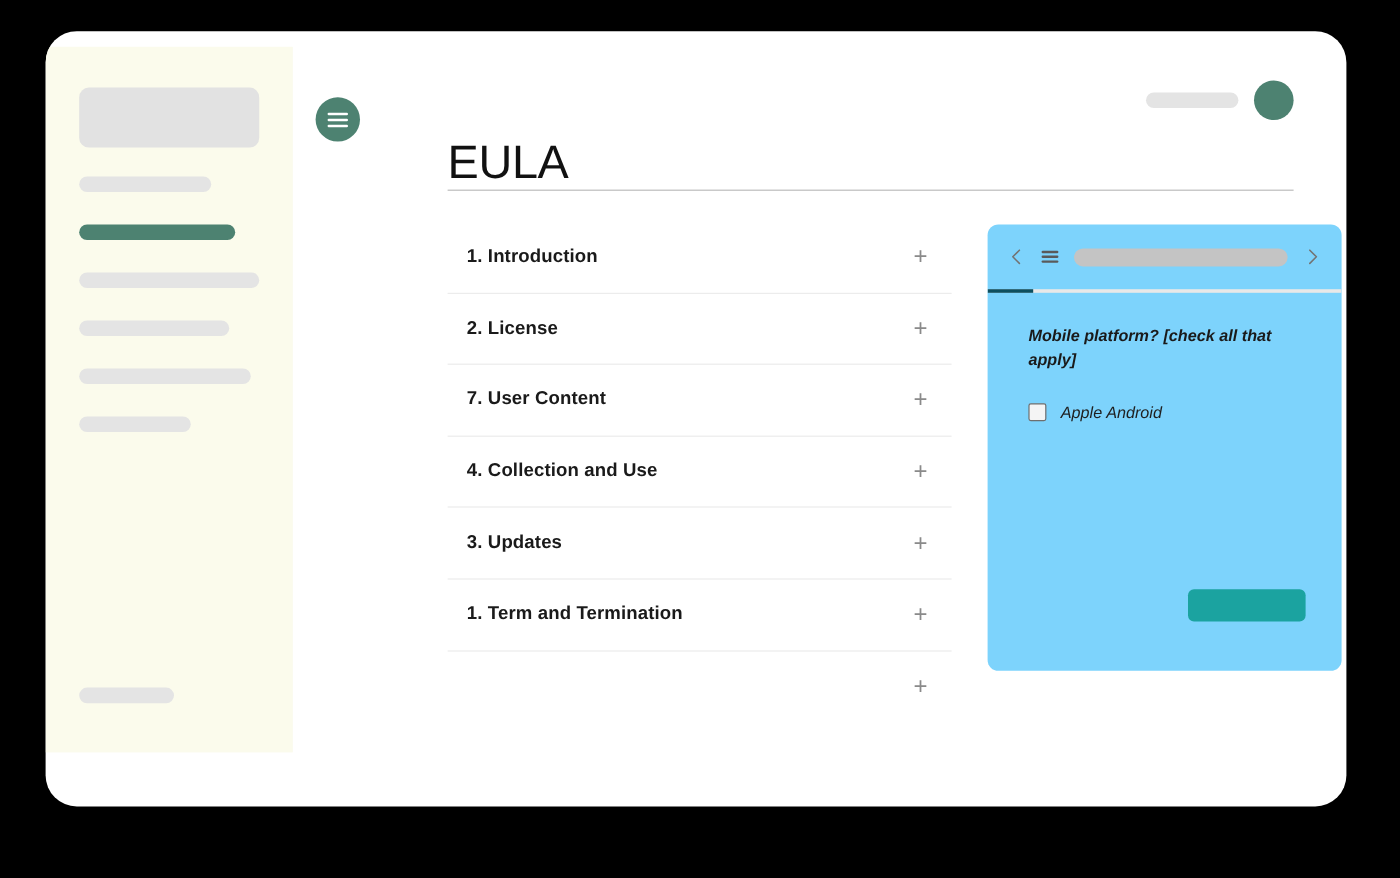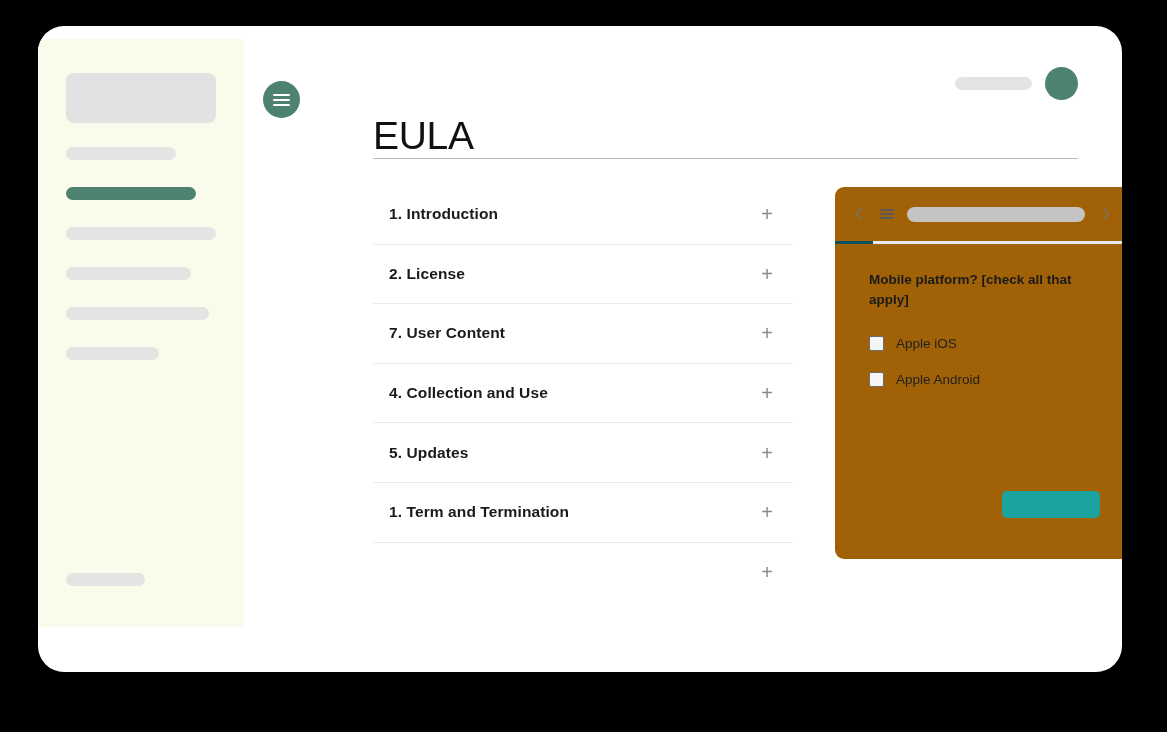--- a/index.html
+++ b/index.html
@@ -181,27 +181,28 @@
     font-size: 20px;
     color: #8a8a8a;
     line-height: 1;
     font-weight: 300;
     user-select: none;
   }
 
   
   #form-panel {
     position: absolute;
-    left: 500px;
+    left: 488px;
     top: 161px;
     width: 295px;
     height: 372px;
-    background: #a16207;
+    background: #7dd3fc;
     border-radius: 9px;
     overflow: hidden;
+    font-style: italic;
   }
   #form-nav {
     position: relative;
     height: 54px;
     display: flex;
     align-items: center;
     padding: 0 16px;
     gap: 13px;
   }
   .nav-chevron {
@@ -336,21 +337,21 @@
       </div>
       <div class="acc-item">
         <span class="acc-label">7. User Content</span>
         <span class="acc-plus">+</span>
       </div>
       <div class="acc-item">
         <span class="acc-label">4. Collection and Use</span>
         <span class="acc-plus">+</span>
       </div>
       <div class="acc-item">
-        <span class="acc-label">5. Updates</span>
+        <span class="acc-label">3. Updates</span>
         <span class="acc-plus">+</span>
       </div>
       <div class="acc-item">
         <span class="acc-label">1. Term and Termination</span>
         <span class="acc-plus">+</span>
       </div>
       <div class="acc-item">
         <span class="acc-plus">+</span>
       </div>
     </section>
@@ -374,24 +375,20 @@
 
       <div id="progress-track">
         <div id="progress-fill" style="width: 13%;"></div>
       </div>
 
       <div id="form-body">
         <p id="question-text">Mobile platform? [check all that apply]</p>
 
         <label class="checkbox-row">
           <span class="checkbox-box"></span>
-          <span class="checkbox-label">Apple iOS</span>
-        </label>
-        <label class="checkbox-row">
-          <span class="checkbox-box"></span>
           <span class="checkbox-label">Apple Android</span>
         </label>
       </div>
 
       <button id="submit-button"></button>
     </section>
 
   </main>
 </div>
 

